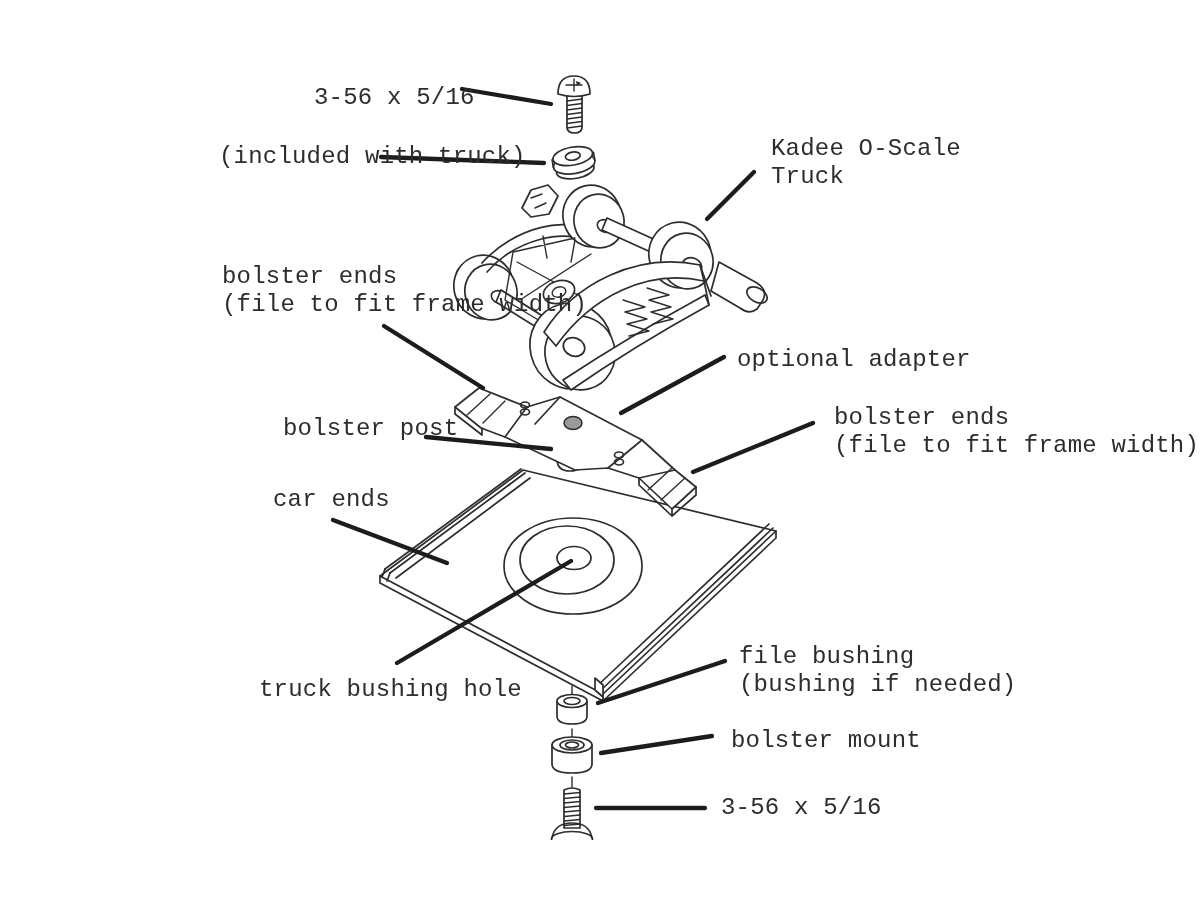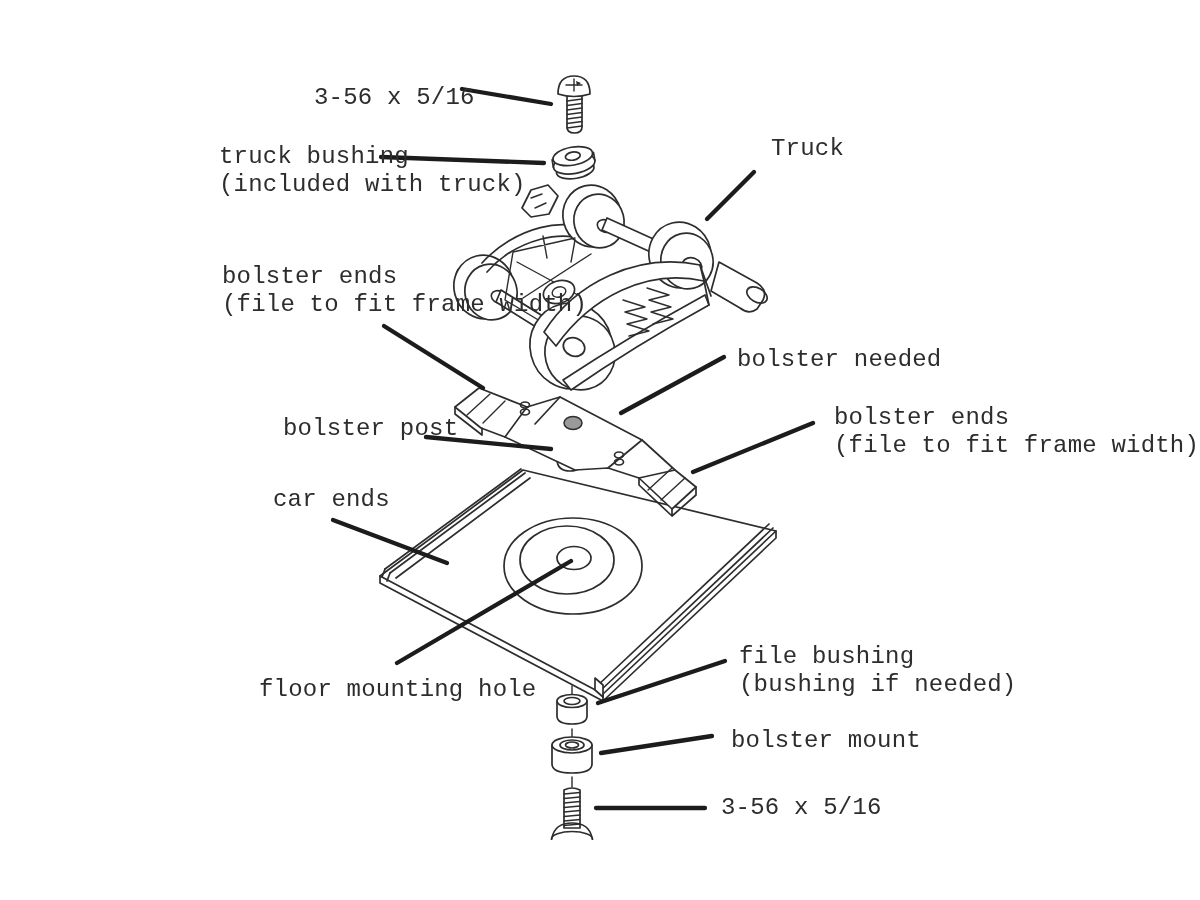--- a/index.html
+++ b/index.html
@@ -195,45 +195,45 @@
       <line class="leader" x1="362" y1="663" x2="536" y2="561"></line>
       <line class="leader" x1="690" y1="661" x2="563" y2="703"></line>
       <line class="leader" x1="677" y1="736" x2="566" y2="753"></line>
       <line class="leader" x1="670" y1="808" x2="561" y2="808"></line>
     </g>
   </svg>
 
   <div class="lbl" style="left:279px;top:84px">3-56 x 5/16</div>
 
   <div class="lbl" style="left:184px;top:143px">
-    <div>truck bushing</div>
     <div>(included with truck)</div>
   </div>
 
   <div class="lbl" style="left:736px;top:135px">
+    <div>Kadee O-Scale</div>
     <div>Truck</div>
   </div>
 
   <div class="lbl" style="left:187px;top:263px">
     <div>bolster ends</div>
     <div>(file to fit frame width)</div>
   </div>
 
-  <div class="lbl" style="left:702px;top:346px">bolster needed</div>
+  <div class="lbl" style="left:702px;top:346px">optional adapter</div>
 
   <div class="lbl" style="left:248px;top:415px">bolster post</div>
 
   <div class="lbl" style="left:799px;top:404px">
     <div>bolster ends</div>
     <div>(file to fit frame width)</div>
   </div>
 
   <div class="lbl" style="left:238px;top:486px">car ends</div>
 
-  <div class="lbl" style="left:224px;top:676px">floor mounting hole</div>
+  <div class="lbl" style="left:224px;top:676px">truck bushing hole</div>
 
   <div class="lbl" style="left:704px;top:643px">
     <div>file bushing</div>
     <div>(bushing if needed)</div>
   </div>
 
   <div class="lbl" style="left:696px;top:727px">bolster mount</div>
 
   <div class="lbl" style="left:686px;top:794px">3-56 x 5/16</div>
 </div>

